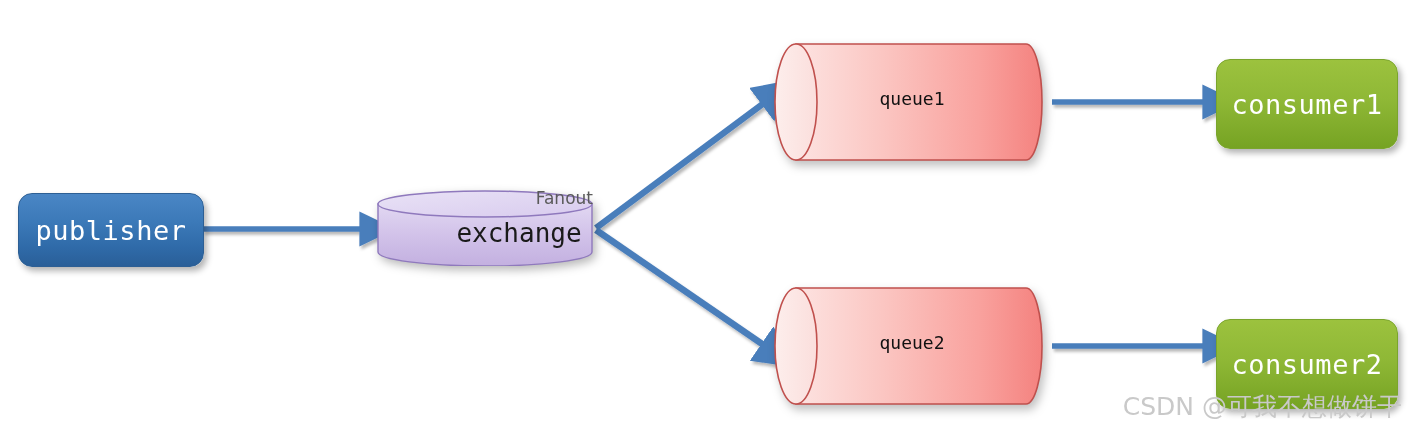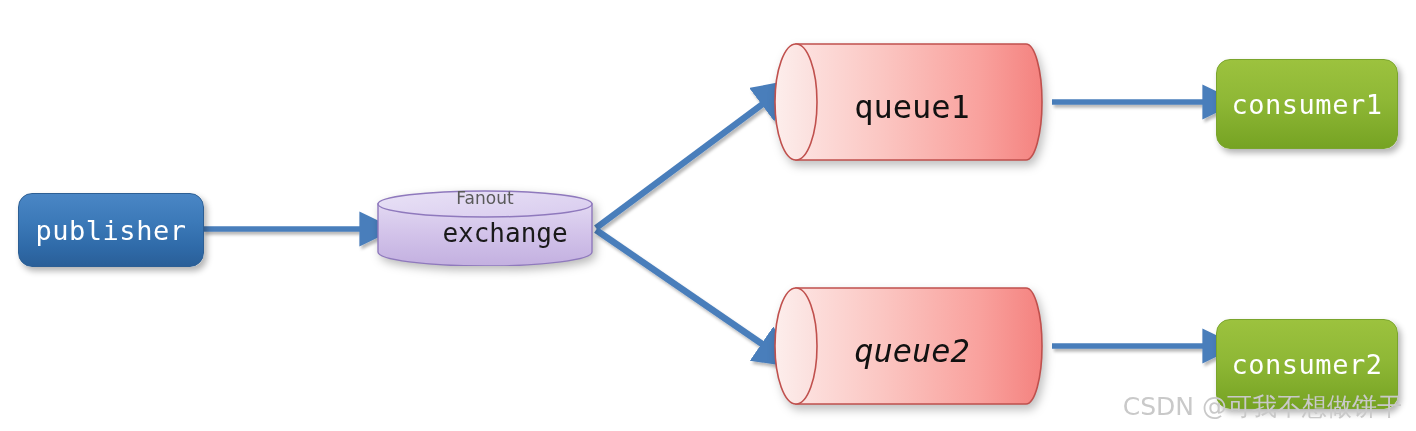--- a/index.html
+++ b/index.html
@@ -61,21 +61,21 @@
     width: 216px;
     height: 76px;
     filter: drop-shadow(3px 4px 5px rgba(0,0,0,0.28));
   }
   .exchange-cyl svg { display: block; }
   .exchange-top-label {
     position: absolute;
     left: 0;
     top: 188px;
     width: 216px;
-    text-align: center;
+    text-align: right;
     font-family: "DejaVu Sans", sans-serif;
     font-size: 17px;
     color: #5a5a5a;
     pointer-events: none;
   }
   .exchange-main-label {
     position: absolute;
     left: 0;
     top: 218px;
     width: 216px;
@@ -93,27 +93,27 @@
     height: 120px;
     filter: drop-shadow(3px 5px 5px rgba(0,0,0,0.25));
   }
   .queue-cyl svg { display: block; }
   .queue1-cyl { left: 773px; top: 42px; }
   .queue2-cyl { left: 773px; top: 286px; }
 
   .queue-label {
     position: absolute;
     font-family: "DejaVu Sans Mono", "Liberation Mono", monospace;
-    font-size: 32px;
+    font-size: 18px;
     color: #111111;
     white-space: nowrap;
     pointer-events: none;
   }
   .queue1-label { left: 773px; top: 88px; width: 278px; text-align: center; }
-  .queue2-label { left: 773px; top: 332px; width: 278px; text-align: center; font-style: italic; }
+  .queue2-label { left: 773px; top: 332px; width: 278px; text-align: center; }
 
   
   .arrow-layer {
     position: absolute;
     left: 0; top: 0;
     width: 1416px;
     height: 431px;
     pointer-events: none;
   }
   .arrow-hit {
@@ -185,21 +185,21 @@
           <stop offset="100%" stop-color="#d8cbee"></stop>
         </linearGradient>
       </defs>
 
       <path d="M1,14 L1,62 A107,14 0 0 0 215,62 L215,14 Z" fill="url(#exBody)" stroke="#8f79bd" stroke-width="1.4"></path>
 
       <ellipse cx="108" cy="14" rx="107" ry="13" fill="url(#exTop)" stroke="#8f79bd" stroke-width="1.4"></ellipse>
     </svg>
   </div>
   <div class="exchange-top-label" style="left:377px;">Fanout</div>
-  <div class="exchange-main-label" style="left:377px;padding-left:20px;">exchange</div>
+  <div class="exchange-main-label" style="left:391px;padding-left:20px;">exchange</div>
 
   <div class="queue-cyl queue1-cyl">
     <svg width="278" height="120" viewBox="0 0 278 120" xmlns="http://www.w3.org/2000/svg">
       <defs>
         <linearGradient id="qBody1" x1="0" y1="0" x2="1" y2="0">
           <stop offset="0%" stop-color="#fde3e1"></stop>
           <stop offset="35%" stop-color="#fbc6c2"></stop>
           <stop offset="75%" stop-color="#f9a19d"></stop>
           <stop offset="100%" stop-color="#f4827f"></stop>
         </linearGradient>

